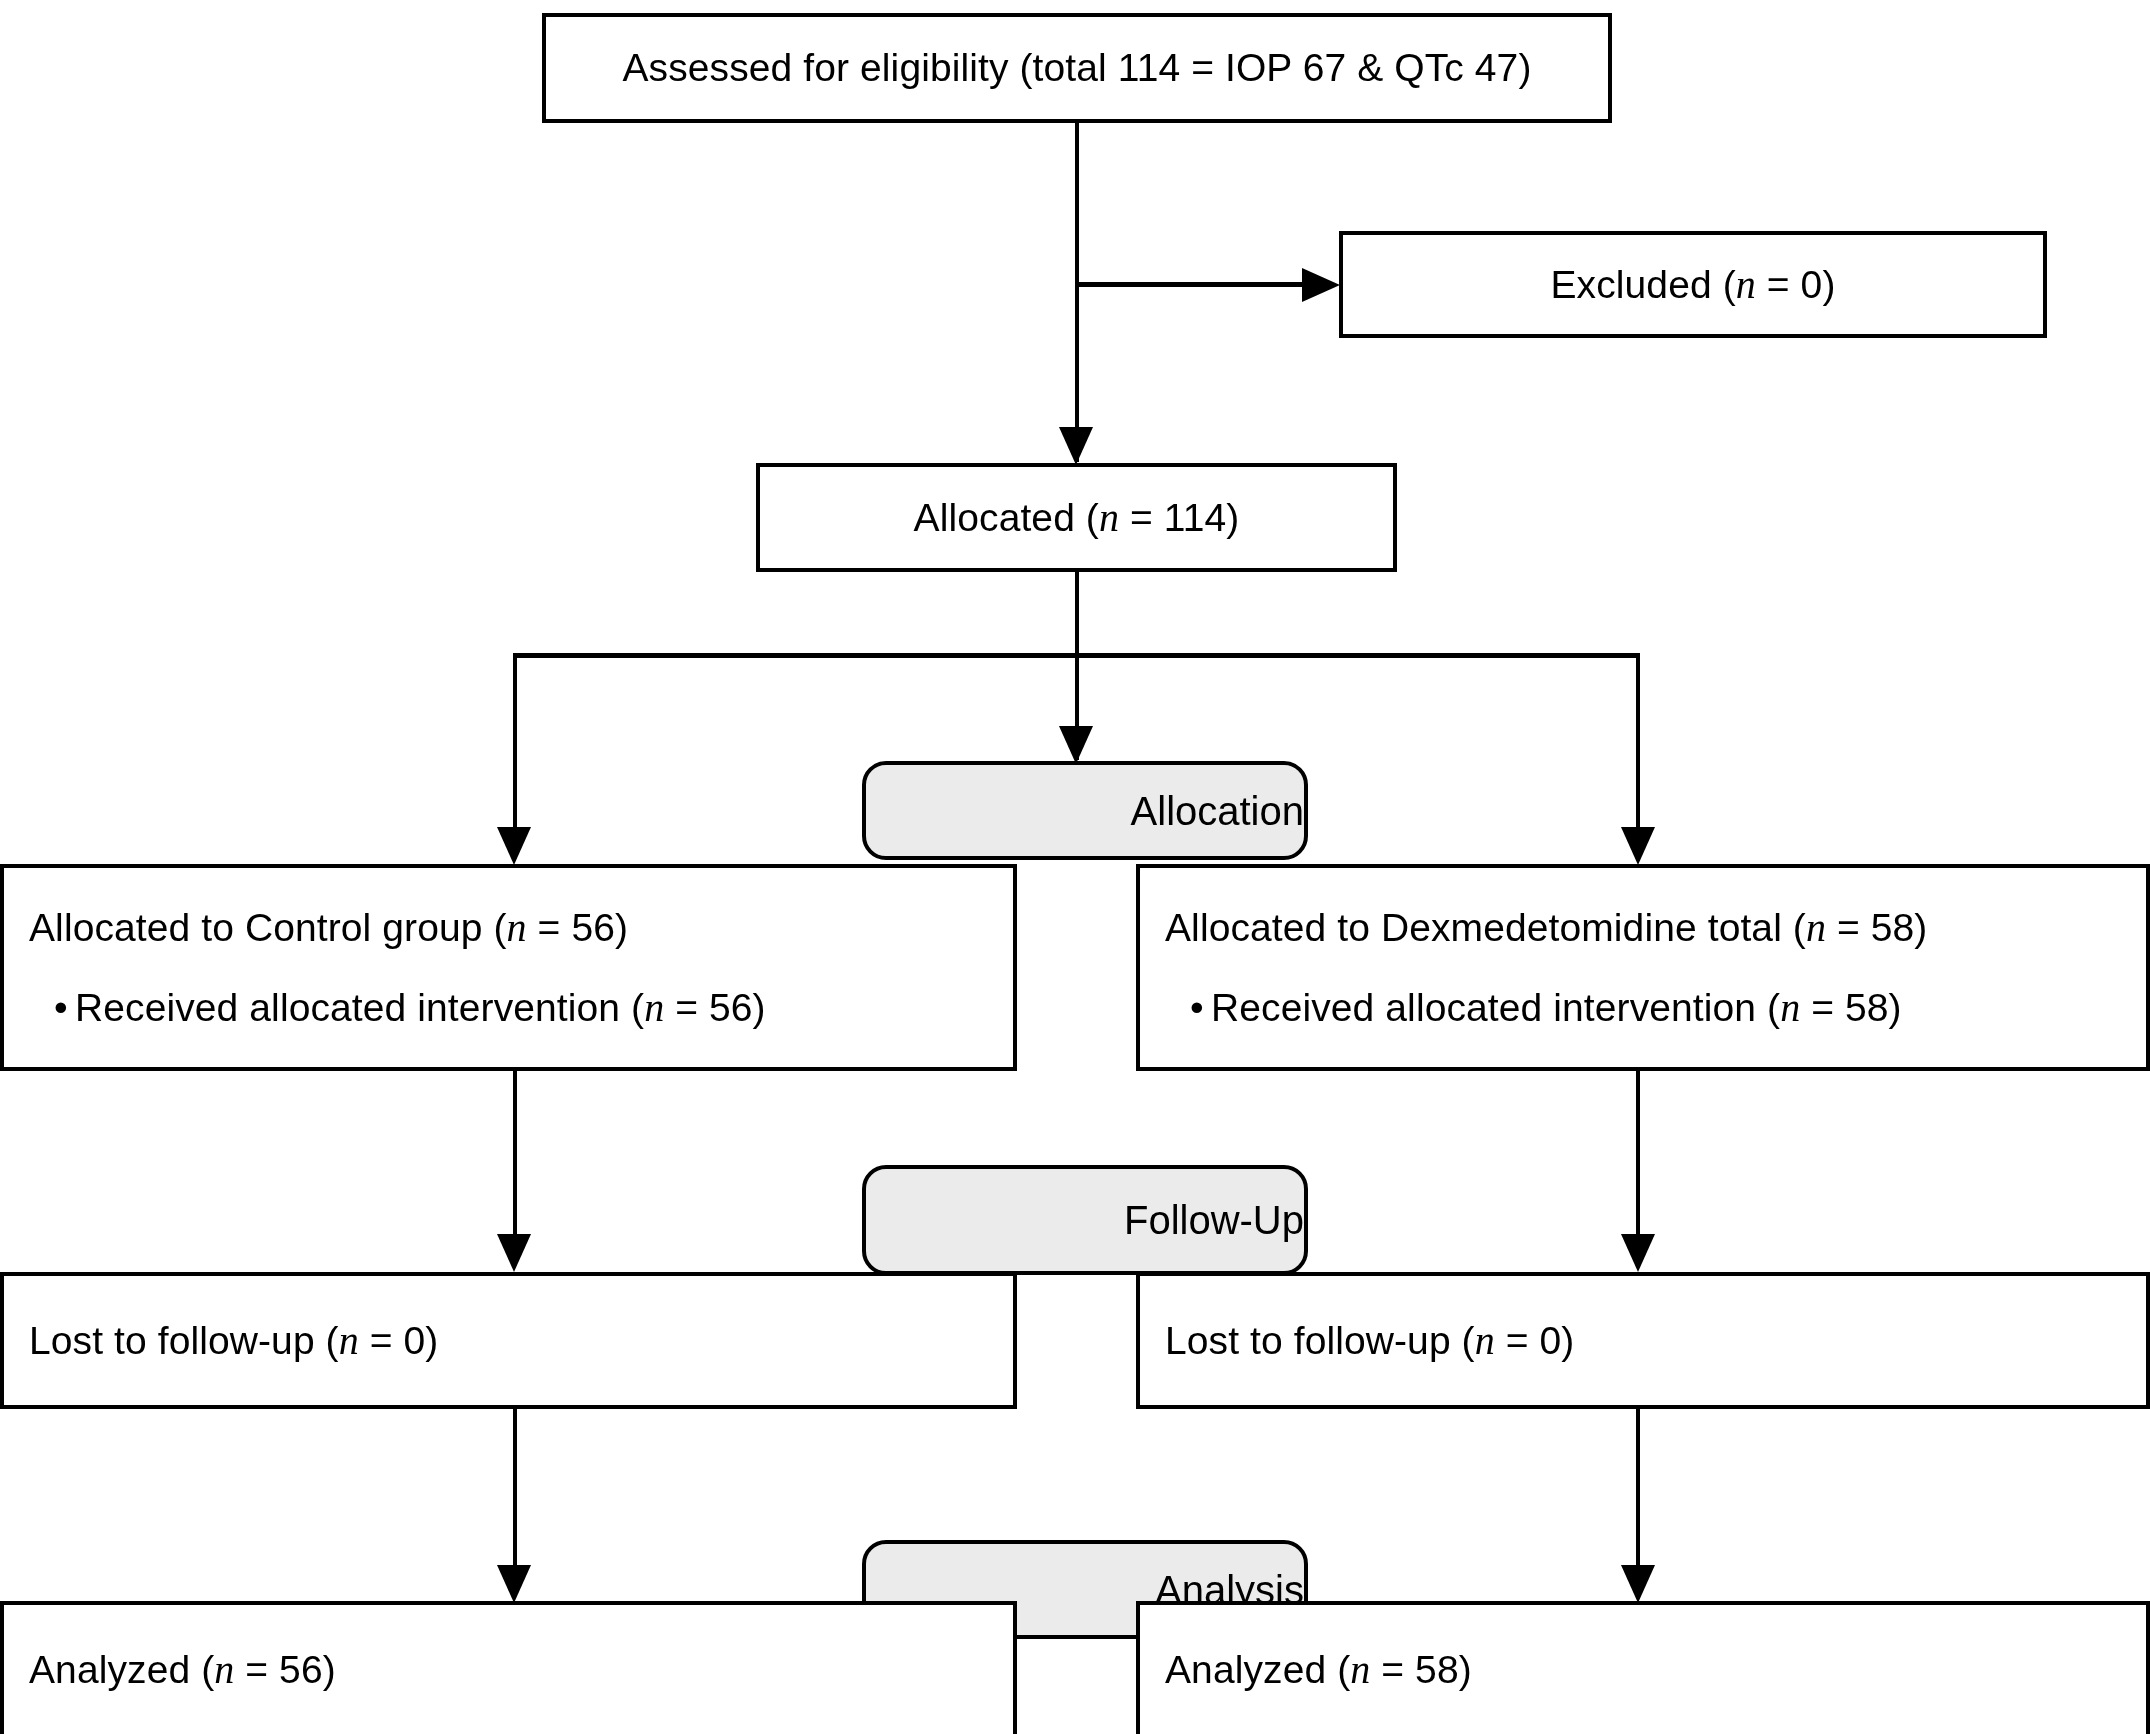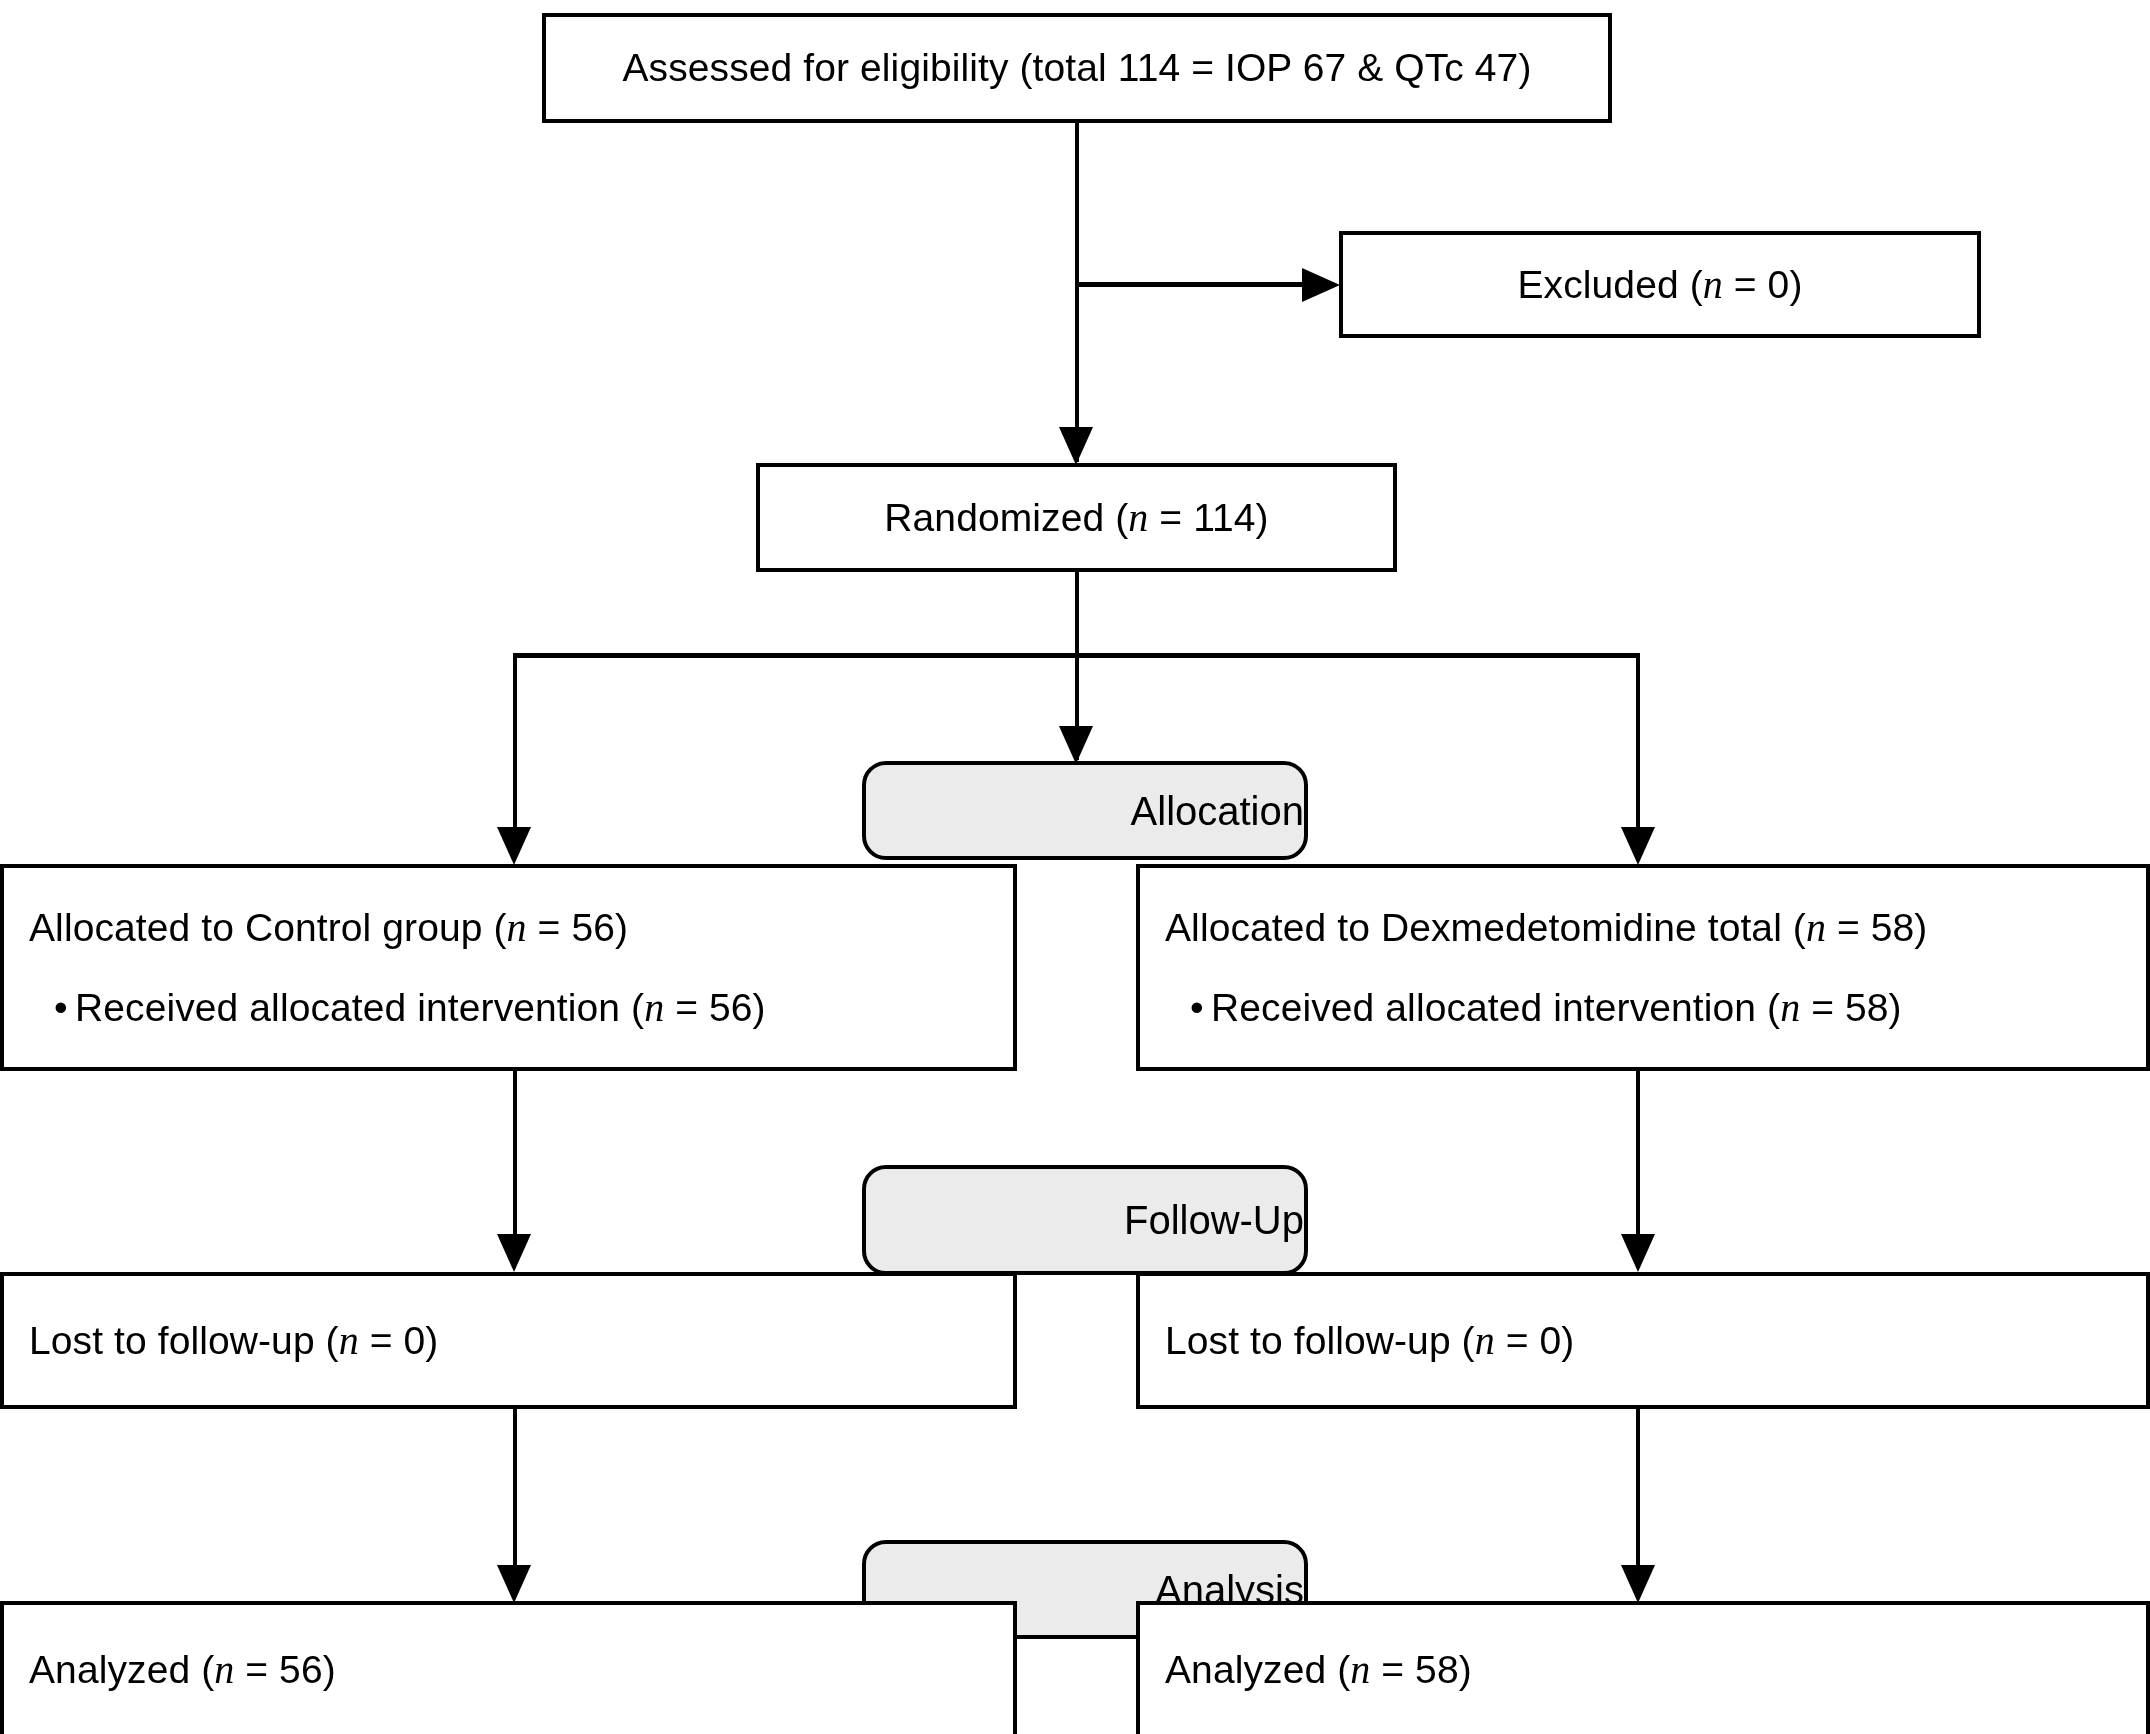--- a/index.html
+++ b/index.html
@@ -110,26 +110,26 @@
   <div class="node center" style="left:542px; top:13px; width:1070px; height:110px;">
     <div class="node-line">Assessed for eligibility (total 114 = IOP 67 &amp; QTc 47)</div>
   </div>
 
   <div class="vline" style="left:1075px; top:123px; height:339px;"></div>
   <div class="arrow-down" style="left:1059px; top:427px;"></div>
 
   <div class="hline" style="left:1075px; top:282px; width:244px;"></div>
   <div class="arrow-right" style="left:1302px; top:268px;"></div>
 
-  <div class="node center" style="left:1339px; top:231px; width:642px; height:107px;">
+  <div class="node center" style="left:1339px; top:231px; width:708px; height:107px;">
     <div class="node-line"><span>Excluded (</span><span class="ital">n</span><span> = 0)</span></div>
   </div>
 
   <div class="node center" style="left:756px; top:463px; width:641px; height:109px;">
-    <div class="node-line"><span>Randomized (</span><span class="ital">n</span><span> = 114)</span></div>
+    <div class="node-line"><span>Allocated (</span><span class="ital">n</span><span> = 114)</span></div>
   </div>
 
   <div class="vline" style="left:1075px; top:572px; height:86px;"></div>
   <div class="hline" style="left:513px; top:653px; width:1127px;"></div>
 
   <div class="vline" style="left:1075px; top:653px; height:107px;"></div>
   <div class="arrow-down" style="left:1059px; top:726px;"></div>
 
   <div class="vline" style="left:513px; top:653px; height:198px;"></div>
   <div class="arrow-down" style="left:497px; top:827px;"></div>

